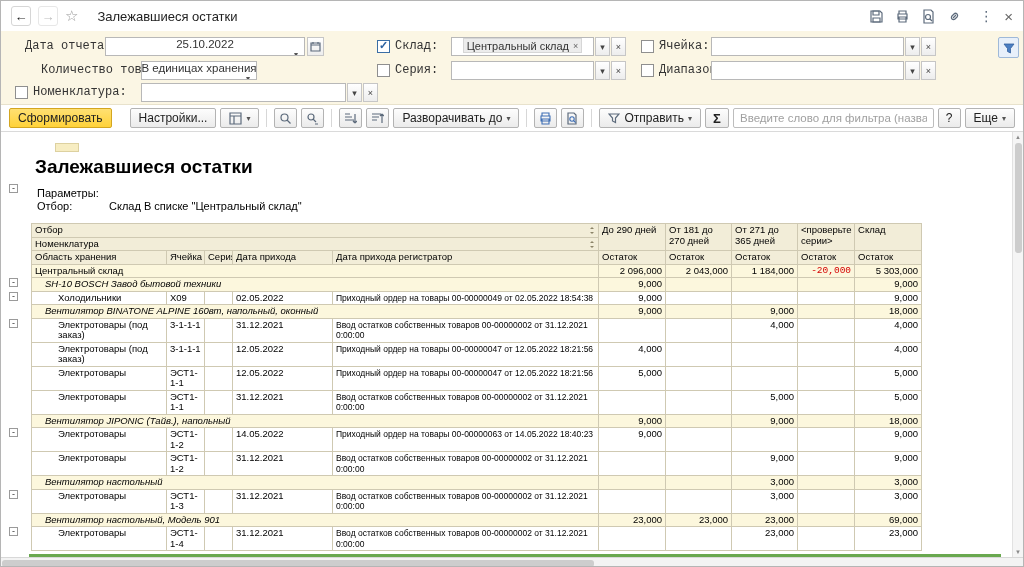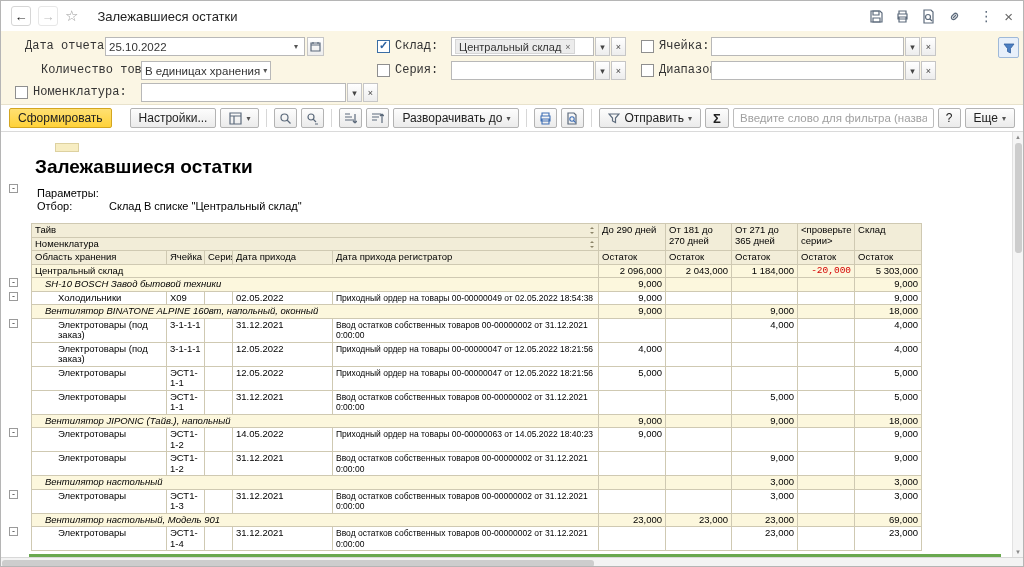--- a/index.html
+++ b/index.html
@@ -17,21 +17,21 @@
   .tb-right { margin-left:auto; display:flex; align-items:center; gap:11px; }
   .tb-right svg { display:block; }
   .ic { stroke:#5d6b7c; fill:none; stroke-width:1.2; }
   .dots { font-size:14px; color:#5d6b7c; margin-left:6px; cursor:pointer; }
   .xclose { font-size:15px; color:#666; cursor:pointer; }
 
   
   .filters { height:74px; position:relative; background:#fbf6e4; border-bottom:1px solid #e8e2cc; font-size:12px; color:#333; }
   .flabel { position:absolute; line-height:19px; white-space:nowrap;font-family:Liberation Mono, monospace; }
   .fld { position:absolute; height:19px; background:#fff; border:1px solid #b8b8b8; display:flex; align-items:center;
-         font-size:11.5px; padding:0 3px; overflow:hidden; }
+         font-size:11.5px; padding:0 3px; overflow:hidden;flex-direction:column; }
   .fld .val { white-space:nowrap; }
   .fld .dd { margin-left:auto; font-size:8px; color:#555; padding:0 3px; cursor:pointer; }
   .mbtn { position:absolute; width:15px; height:19px; border:1px solid #c6c6c6; background:linear-gradient(#ffffff,#ededed);
           font-size:9px; color:#444; display:flex; align-items:center; justify-content:center; cursor:pointer; }
   .cb { position:absolute; width:13px; height:13px; border:1px solid #8f8f8f; background:#fff; cursor:pointer; }
   .cb.checked { border-color:#3a6ea5; }
   .cb.checked::after { content:"✓"; position:absolute; left:1px; top:-2px; font-size:11px; font-weight:bold; color:#2d62a0; }
   .tag { background:#ececec; border:1px solid #d6d6d6; display:flex; align-items:center; gap:4px; padding:0 3px; height:15px;
          font-size:11px; white-space:nowrap; }
   .tag .tx { font-size:9px; color:#666; cursor:pointer; }
@@ -169,21 +169,21 @@
         <span>×</span>
       </div>
 
     <div class="funnelbtn">
       <svg width="12" height="12" viewBox="0 0 12 12">
           <path d="M1 2h10L7.5 6.5V11l-3-1.5V6.5z" fill="#4a7ec2" stroke="#33619e" stroke-width="0.8"></path>
         </svg>
     </div>
 
     <div class="flabel" style="left:40px; top:30px;">Количество товаров:</div>
-    <div class="fld" style="left:140px; top:30px; width:130px;">
+    <div class="fld" style="left:140px; top:30px; width:116px;">
       <span class="val">В единицах хранения</span>
       <span class="dd">▾</span>
     </div>
 
     <div class="cb" style="left:376px; top:33px;"></div>
     <div class="flabel" style="left:394px; top:30px;">Серия:</div>
     <div class="fld" style="left:450px; top:30px; width:143px;">
       <span class="val"></span>
     </div>
     <div class="mbtn" style="left:594px; top:30px;">
@@ -315,21 +315,21 @@
             <col style="width:266px">
           <col style="width:67px">
             <col style="width:66px">
             <col style="width:66px">
             <col style="width:57px">
             <col style="width:67px">
         </colgroup>
         <thead>
           <tr>
             <th colspan="5">
-              <span>Тайв</span>
+              <span>Отбор</span>
               <span class="sorticon"><svg width="8" height="9" viewBox="0 0 8 9">
                     <path d="M2 3L4 1l2 2zM2 6l2 2 2-2z" fill="#8b8468"></path>
                   </svg></span>
             </th>
             <th rowspan="2">До 290 дней</th>
             <th rowspan="2">От 181 до 270 дней</th>
             <th rowspan="2">От 271 до 365 дней</th>
             <th rowspan="2">&lt;проверьте серии&gt;</th>
             <th rowspan="2">Склад</th>
           </tr>

